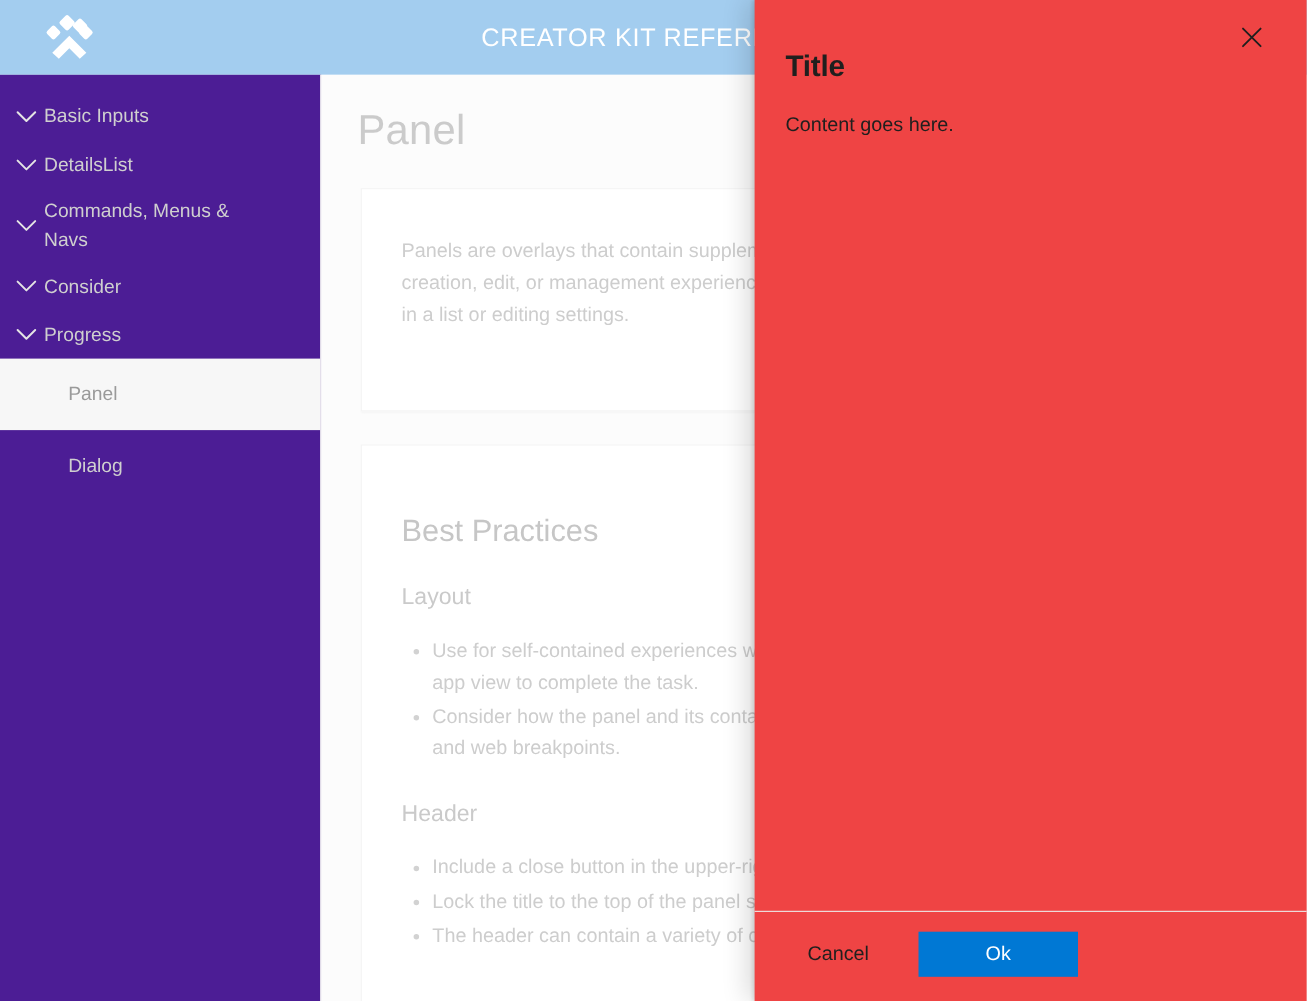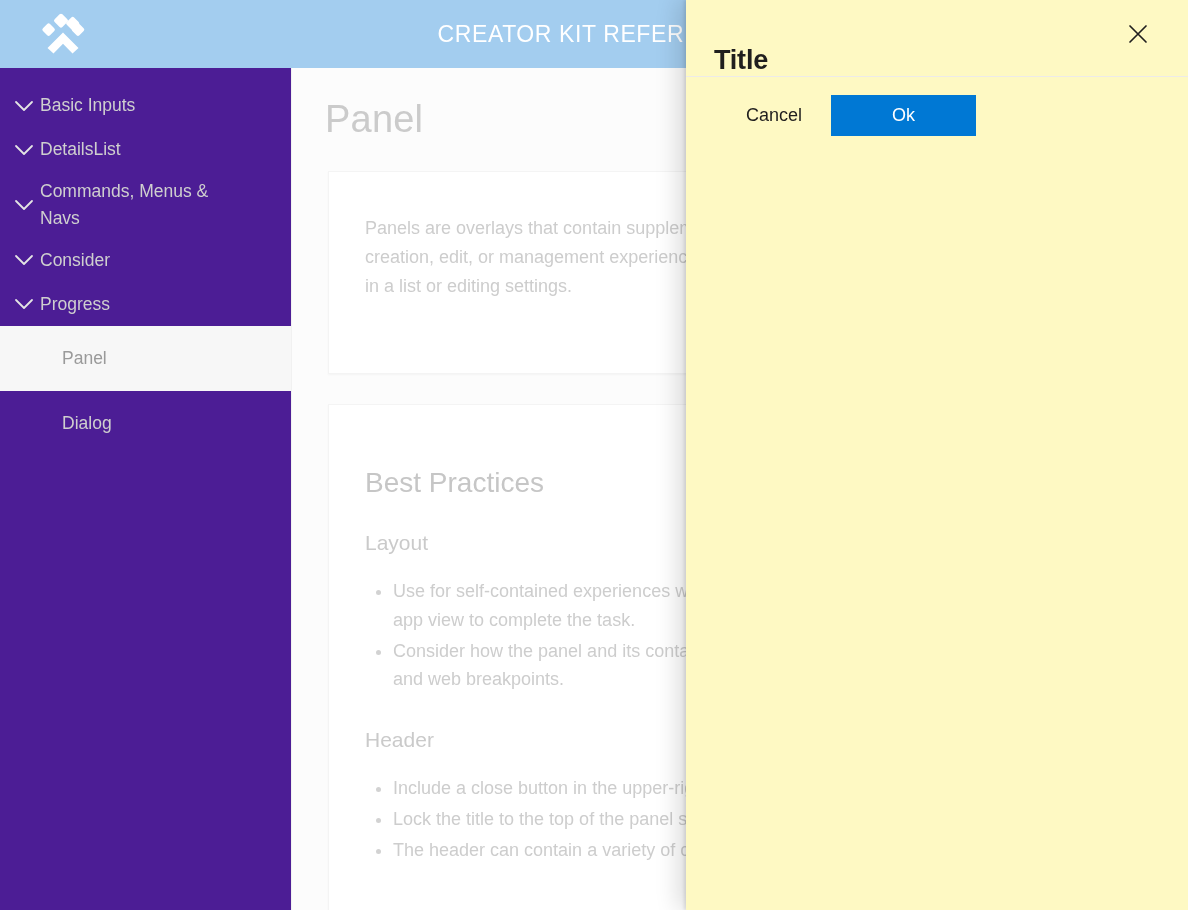--- a/index.html
+++ b/index.html
@@ -87,41 +87,41 @@
   .bp-list { margin: 0 0 34px 28px; }
   .bp-list li {
     font-size: 18px; line-height: 1.6; color: #cdcdcd;
     margin-bottom: 2px; list-style: disc;
   }
   .bp-list li::marker { color: #d2d2d2; }
 
   
   .panel {
     position: absolute; right: 0; top: 0; width: 502px; height: 910px;
-    background: #fef9c3;
+    background: #ef4444;
     box-shadow: -8px 0 22px rgba(0,0,0,0.14), -2px 0 3px rgba(0,0,0,0.10);
     display: flex; flex-direction: column;
   }
   .panel-close {
     position: absolute; right: 28px; top: 14px;
     width: 44px; height: 40px; border: none; background: transparent;
     display: flex; align-items: center; justify-content: center;
     cursor: pointer; color: #201f1e;
   }
   .panel-header { padding: 44px 28px 0 28px; }
   .panel-title {
     font-size: 27px; font-weight: 600; color: #201f1e; line-height: 1.2;
     letter-spacing: -0.2px;
   }
   .panel-body { padding: 24px 28px 0 28px; flex: 1 1 auto; }
   .panel-content-text { font-size: 18px; color: #201f1e; line-height: 1.45; }
   .panel-footer {
     border-top: 1px solid #edebe9;
-    padding: 18px 28px 22px 40px;
-    display: flex; align-items: flex-start; gap: 9px;
+    padding: 18px 28px 22px 28px;
+    display: flex; align-items: flex-start; gap: 25px;
   }
   .btn {
     height: 41px; min-width: 145px; border: none; cursor: pointer;
     font-family: "Liberation Sans", sans-serif; font-size: 18px;
   }
   .btn-secondary { background: transparent; color: #201f1e; min-width: 96px; }
   .btn-primary { background: #0078d4; color: #ffffff; }
 </style>
 </head>
 <body>
@@ -243,20 +243,23 @@
     <button class="panel-close">
       <svg width="22" height="22" viewBox="0 0 22 22" aria-hidden="true">
         <path d="M3 3 L19 19 M19 3 L3 19" stroke="#201f1e" stroke-width="1.7" fill="none" stroke-linecap="round"></path>
       </svg>
     </button>
 
     <div class="panel-header">
       <div class="panel-title">Title</div>
     </div>
 
+    <div class="panel-body">
+      <p class="panel-content-text">Content goes here.</p>
+    </div>
 
     <div class="panel-footer">
       <button class="btn btn-secondary">Cancel</button>
       <button class="btn btn-primary">Ok</button>
     </div>
   </aside>
 
 </div>
 
 </body></html>

